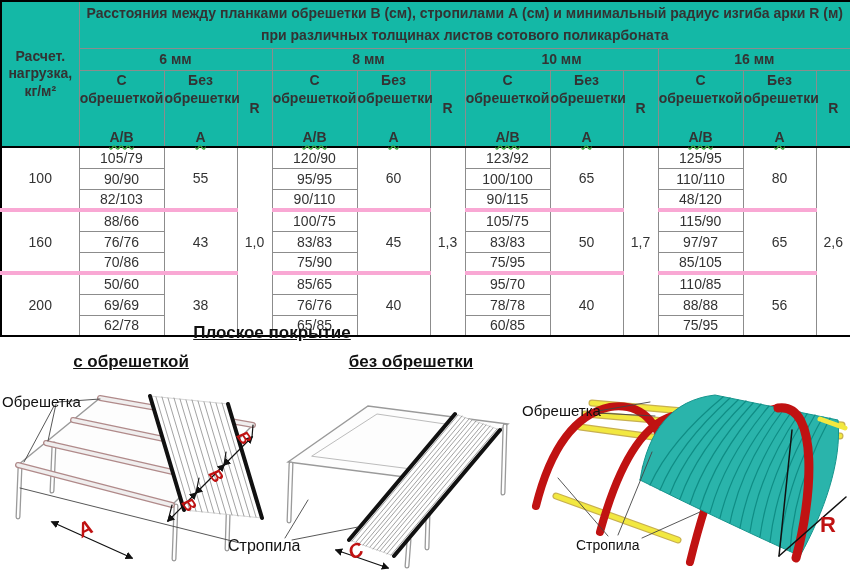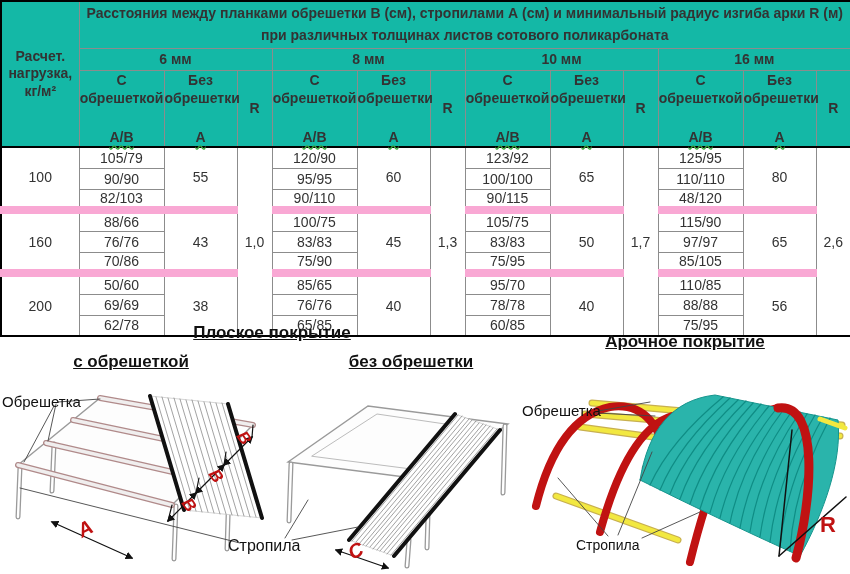--- a/index.html
+++ b/index.html
@@ -10,21 +10,21 @@
   table.main td{border:1px solid #8c8c8c;text-align:center;vertical-align:middle;padding:0;
                 font-size:14px;color:#333;background:#fff;}
   tr.hdr td{background:#14b8a6;}
   td.corner{font-weight:bold;font-size:14px;color:#1c1c1c;line-height:1.25;}
   td.title{font-weight:bold;font-size:15px;color:#2e3f50;line-height:1.55;padding:2px 10px;}
   td.thick{font-weight:bold;font-size:15px;color:#111;}
   td.sub{font-weight:bold;font-size:13px;color:#111;line-height:1.3;}
   .wavy{text-decoration-line:underline;text-decoration-style:wavy;text-decoration-color:#3aa53a;
         text-underline-offset:3px;margin-top:21px;}
   td.secL{border-left:2px solid #000;}
-  tr.grpT td{border-top:8px solid #f9a8d4;margin-top:15px;}
+  tr.grpT td{border-top:4px solid #f9a8d4;margin-top:15px;}
   tr.bodyTop td{border-top:2px solid #000;}
   tr.h0{height:47px;} tr.h1{height:22px;} tr.h2{height:58px;} tr.hb{height:21px;}
   .abs{position:absolute;white-space:nowrap;color:#111;}
   .secHead{font-weight:bold;font-size:17px;text-align:center;text-decoration:underline;}
   .lbl{font-size:15px;}
   svg.draw{position:absolute;left:0;top:0;width:850px;height:574px;pointer-events:none;}
   .dimtxt{font-family:"Liberation Sans",sans-serif;font-weight:bold;font-style:italic;fill:#c01212;}
 </style>
 </head>
 <body>
@@ -366,20 +366,19 @@
         <path d="M608,536 L558,478"></path>
           <path d="M618,535 L652,452"></path>
           <path d="M642,538 L700,512"></path>
       </g>
     </g>
   </svg>
 
   <div class="abs secHead" style="left:160px;top:323px;width:224px;">Плоское покрытие</div>
   <div class="abs secHead" style="left:56px;top:352px;width:150px;">с обрешеткой</div>
   <div class="abs secHead" style="left:336px;top:352px;width:150px;">без обрешетки</div>
-  <div class="abs secHead" style="left:585px;top:332px;width:200px;">Арочное покрытие</div>
 
   <div class="abs lbl" style="left:2px;top:393px;">Обрешетка</div>
   <div class="abs lbl" style="left:522px;top:402px;">Обрешетка</div>
   <div class="abs" style="left:228px;top:537px;font-size:16px;">Стропила</div>
   <div class="abs" style="left:576px;top:537px;font-size:14px;">Стропила</div>
 
 </div>
 
 </body></html>

